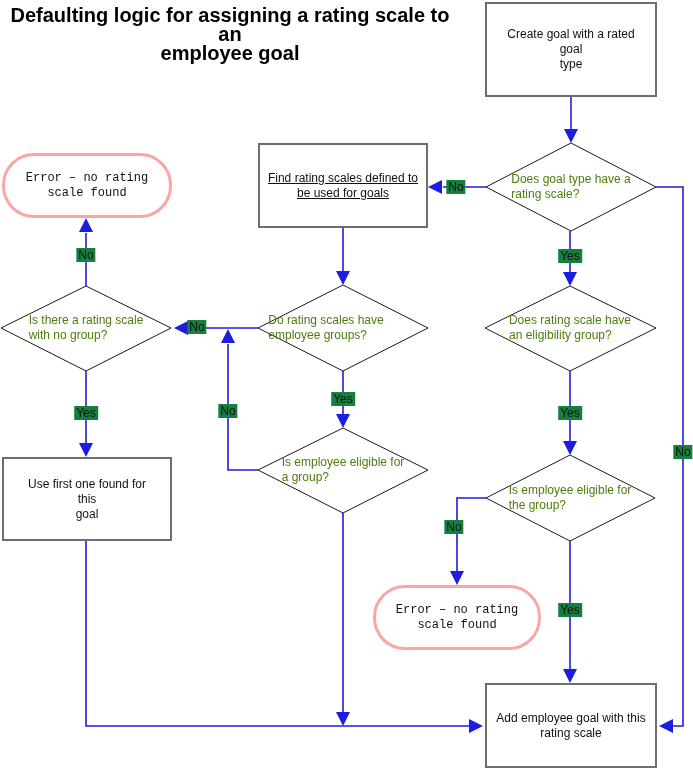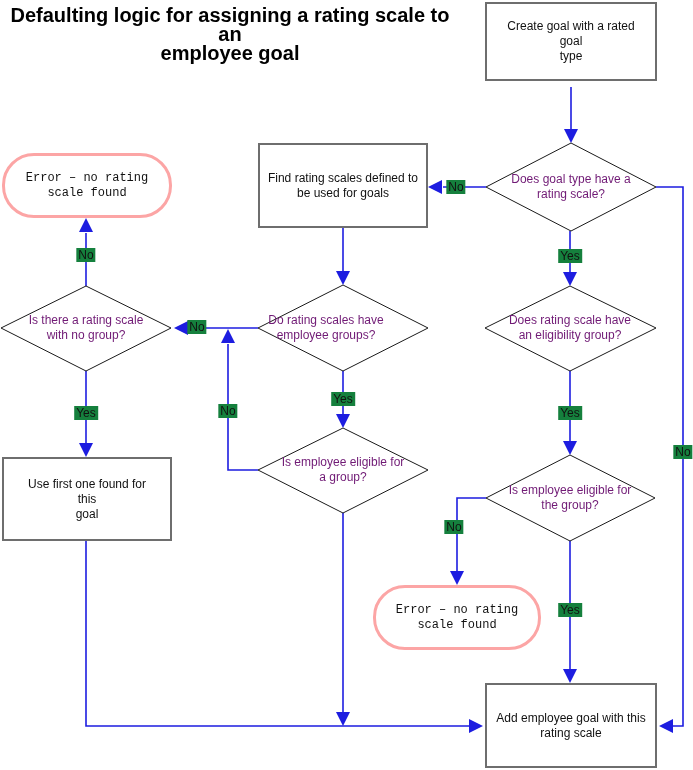--- a/index.html
+++ b/index.html
@@ -15,22 +15,22 @@
   svg.edges{position:absolute;left:0;top:0;}
   .node{
     position:absolute;display:flex;align-items:center;justify-content:center;
     text-align:center;font-size:12px;line-height:15px;white-space:pre-line;
     box-sizing:border-box;background:#fff;color:#111;
   }
   .rect{border:2px solid #6e6e6e;}
   .oval{border:3px solid #fca5a5;border-radius:32px;font-family:Liberation Mono, monospace;}
   .dtext{
     position:absolute;display:flex;align-items:center;justify-content:center;
-    text-align:center;font-size:12px;line-height:15px;white-space:pre-line;
-    background:transparent;color:#701a75;
+    font-size:12px;line-height:15px;white-space:pre-line;
+    background:transparent;color:#4d7c0f;
   }
   .edge-label{
     position:absolute;transform:translate(-50%,-50%);
     font-size:12px;line-height:14px;background:#15803d;padding:0 2px;color:#111;
   }
 </style>
 </head>
 <body>
 
 <div class="canvas">
@@ -76,24 +76,24 @@
     <g fill="#ffffff" stroke="#1a1a1a" stroke-width="1">
       <polygon points="571,143 656,187 571,231 486,187"></polygon>
       <polygon points="343,285 428,328 343,371 258,328"></polygon>
       <polygon points="86,286 171,328 86,371 1,328"></polygon>
       <polygon points="343,428 428,470 343,513 258,470"></polygon>
       <polygon points="570,286 656,328 570,371 485,328"></polygon>
       <polygon points="570,455 655,498 570,541 486,498"></polygon>
     </g>
   </svg>
 
-  <div class="node rect" style="left:485px;top:2px;width:172px;height:79px;padding:12px 8px;">Create goal with a rated goal
+  <div class="node rect" style="left:485px;top:2px;width:172px;height:95px;padding:12px 8px;">Create goal with a rated goal
 type</div>
 
-  <div class="node rect" style="left:258px;top:143px;width:170px;height:85px;padding:16px 4px;">Find rating scales defined to
+  <div class="node rect" style="left:258px;top:143px;width:170px;height:85px;padding:16px 4px;text-decoration:underline;">Find rating scales defined to
 be used for goals</div>
 
   <div class="node rect" style="left:2px;top:457px;width:170px;height:84px;padding:0 13px;">Use first one found for this
 goal</div>
 
   <div class="node rect" style="left:485px;top:683px;width:172px;height:85px;padding:0 6px;">Add employee goal with this
 rating scale</div>
 
   <div class="node oval" style="left:2px;top:153px;width:170px;height:65px;padding:0 6px;">Error – no rating scale found</div>
 

